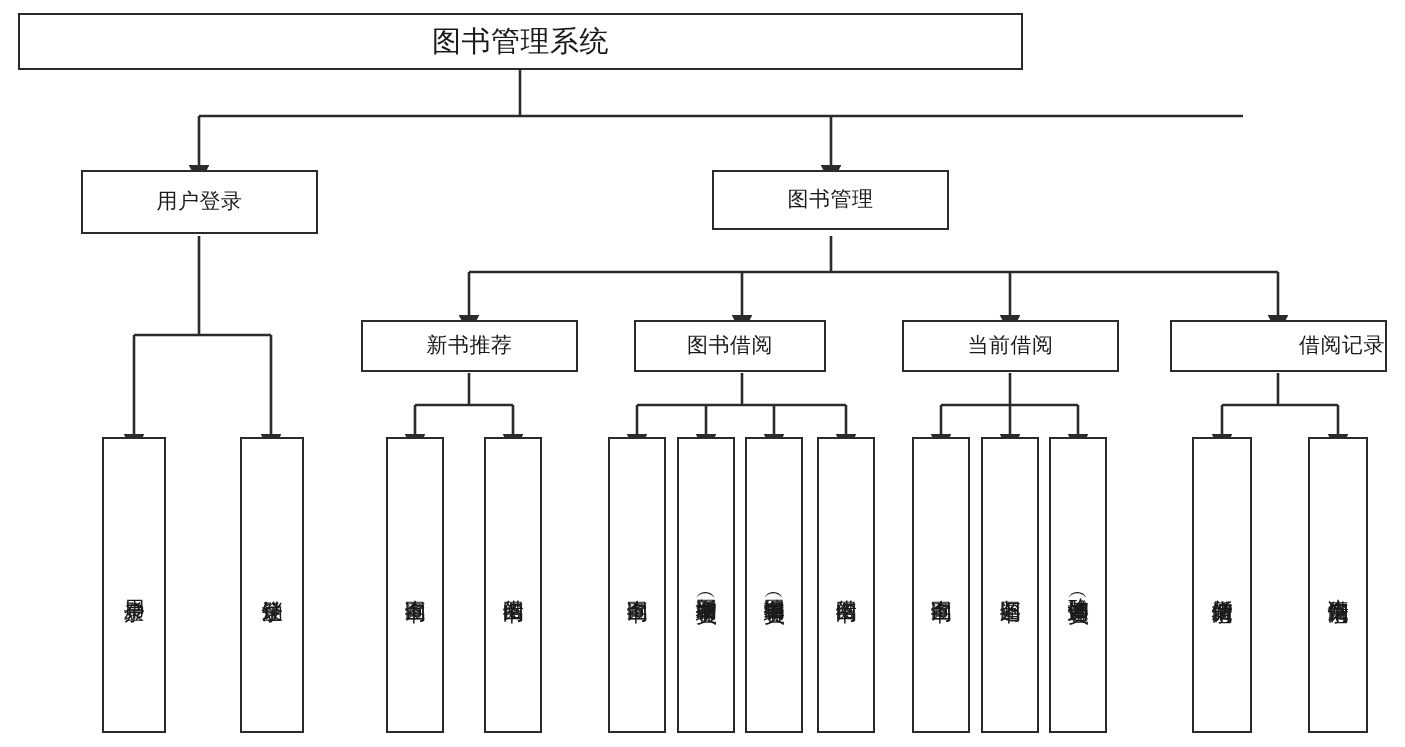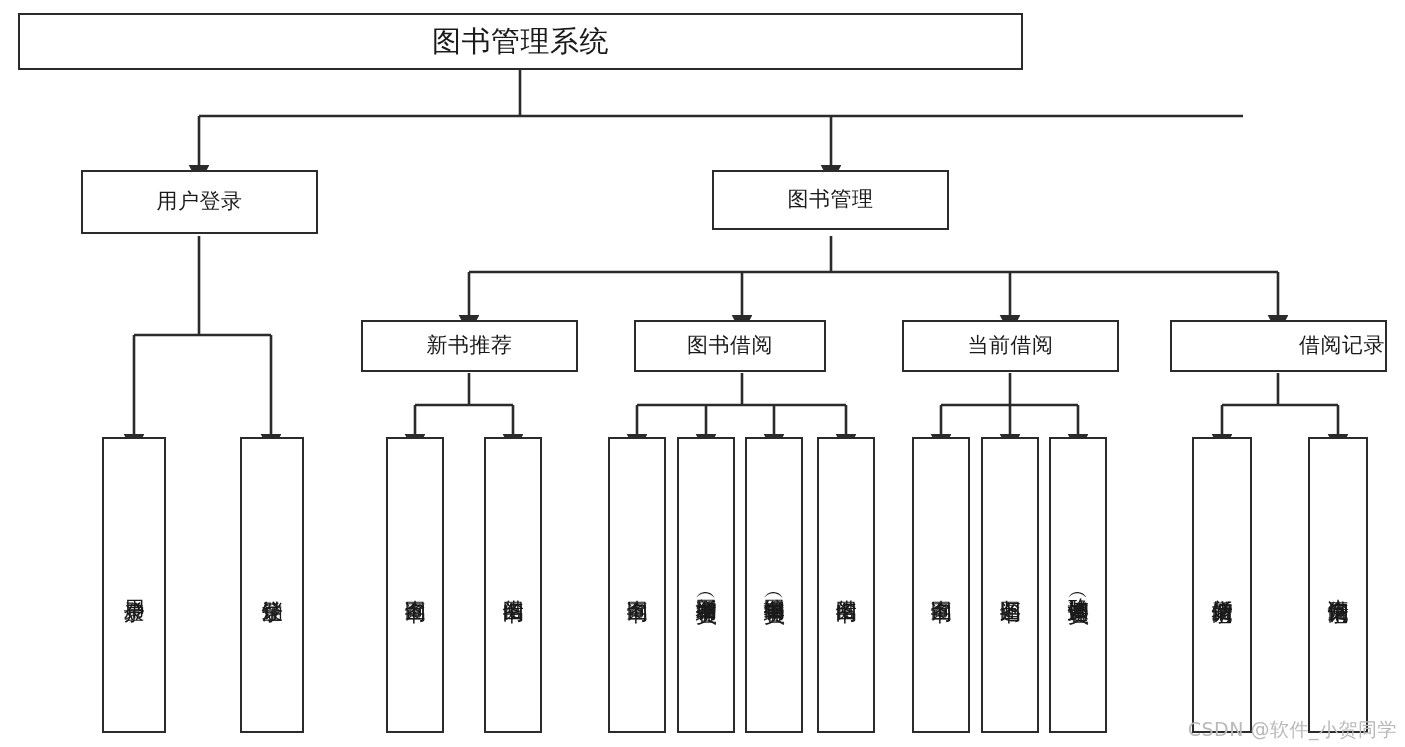--- a/index.html
+++ b/index.html
@@ -188,15 +188,14 @@
     <span class="vtext">确认归还（管理员）</span>
   </div>
 
   <div class="node node-v" style="left:1192px; top:437px; width:60px; height:296px;">
     <span class="vtext">新增借阅记录</span>
   </div>
   <div class="node node-v" style="left:1308px; top:437px; width:60px; height:296px;">
     <span class="vtext">查询借阅记录</span>
   </div>
 
-  <div id="watermark">CSDN @软件_小贺同学</div>
 
 </div>
 
 </body></html>

